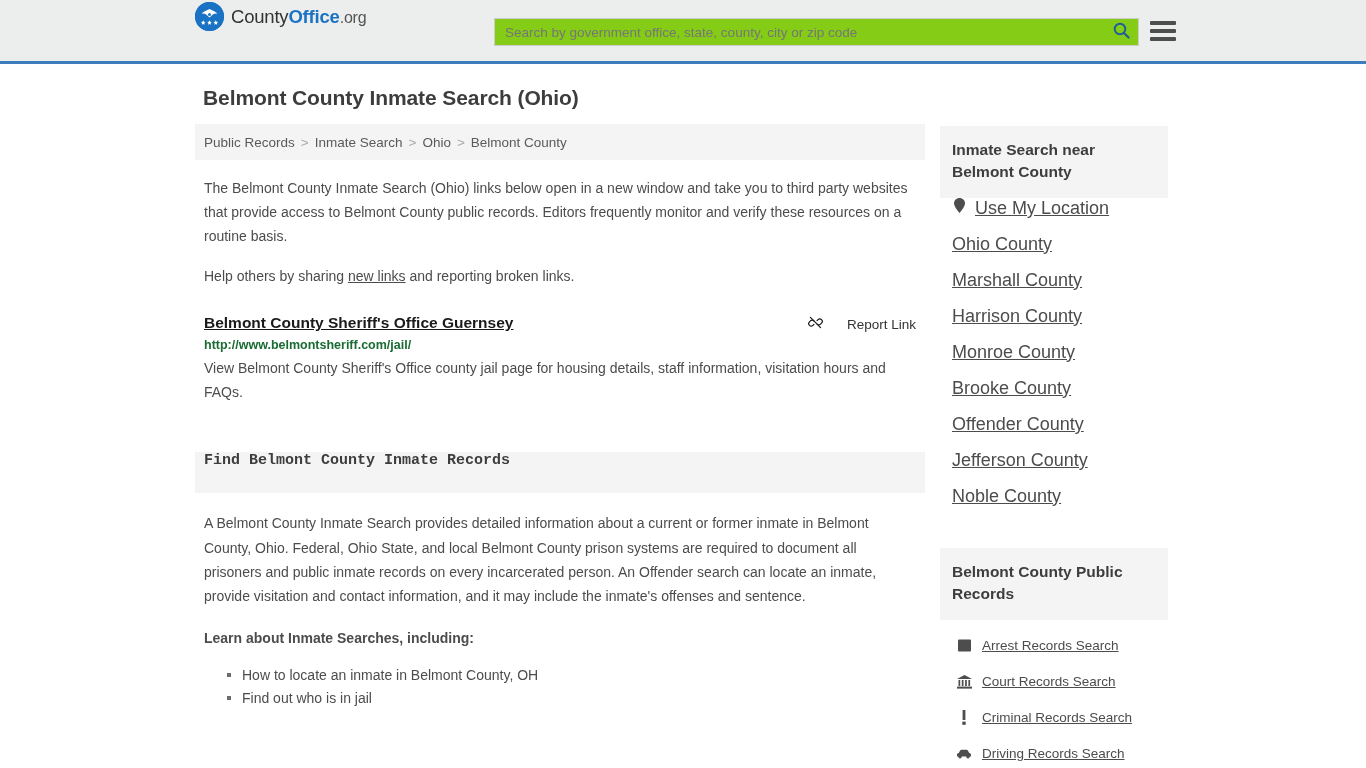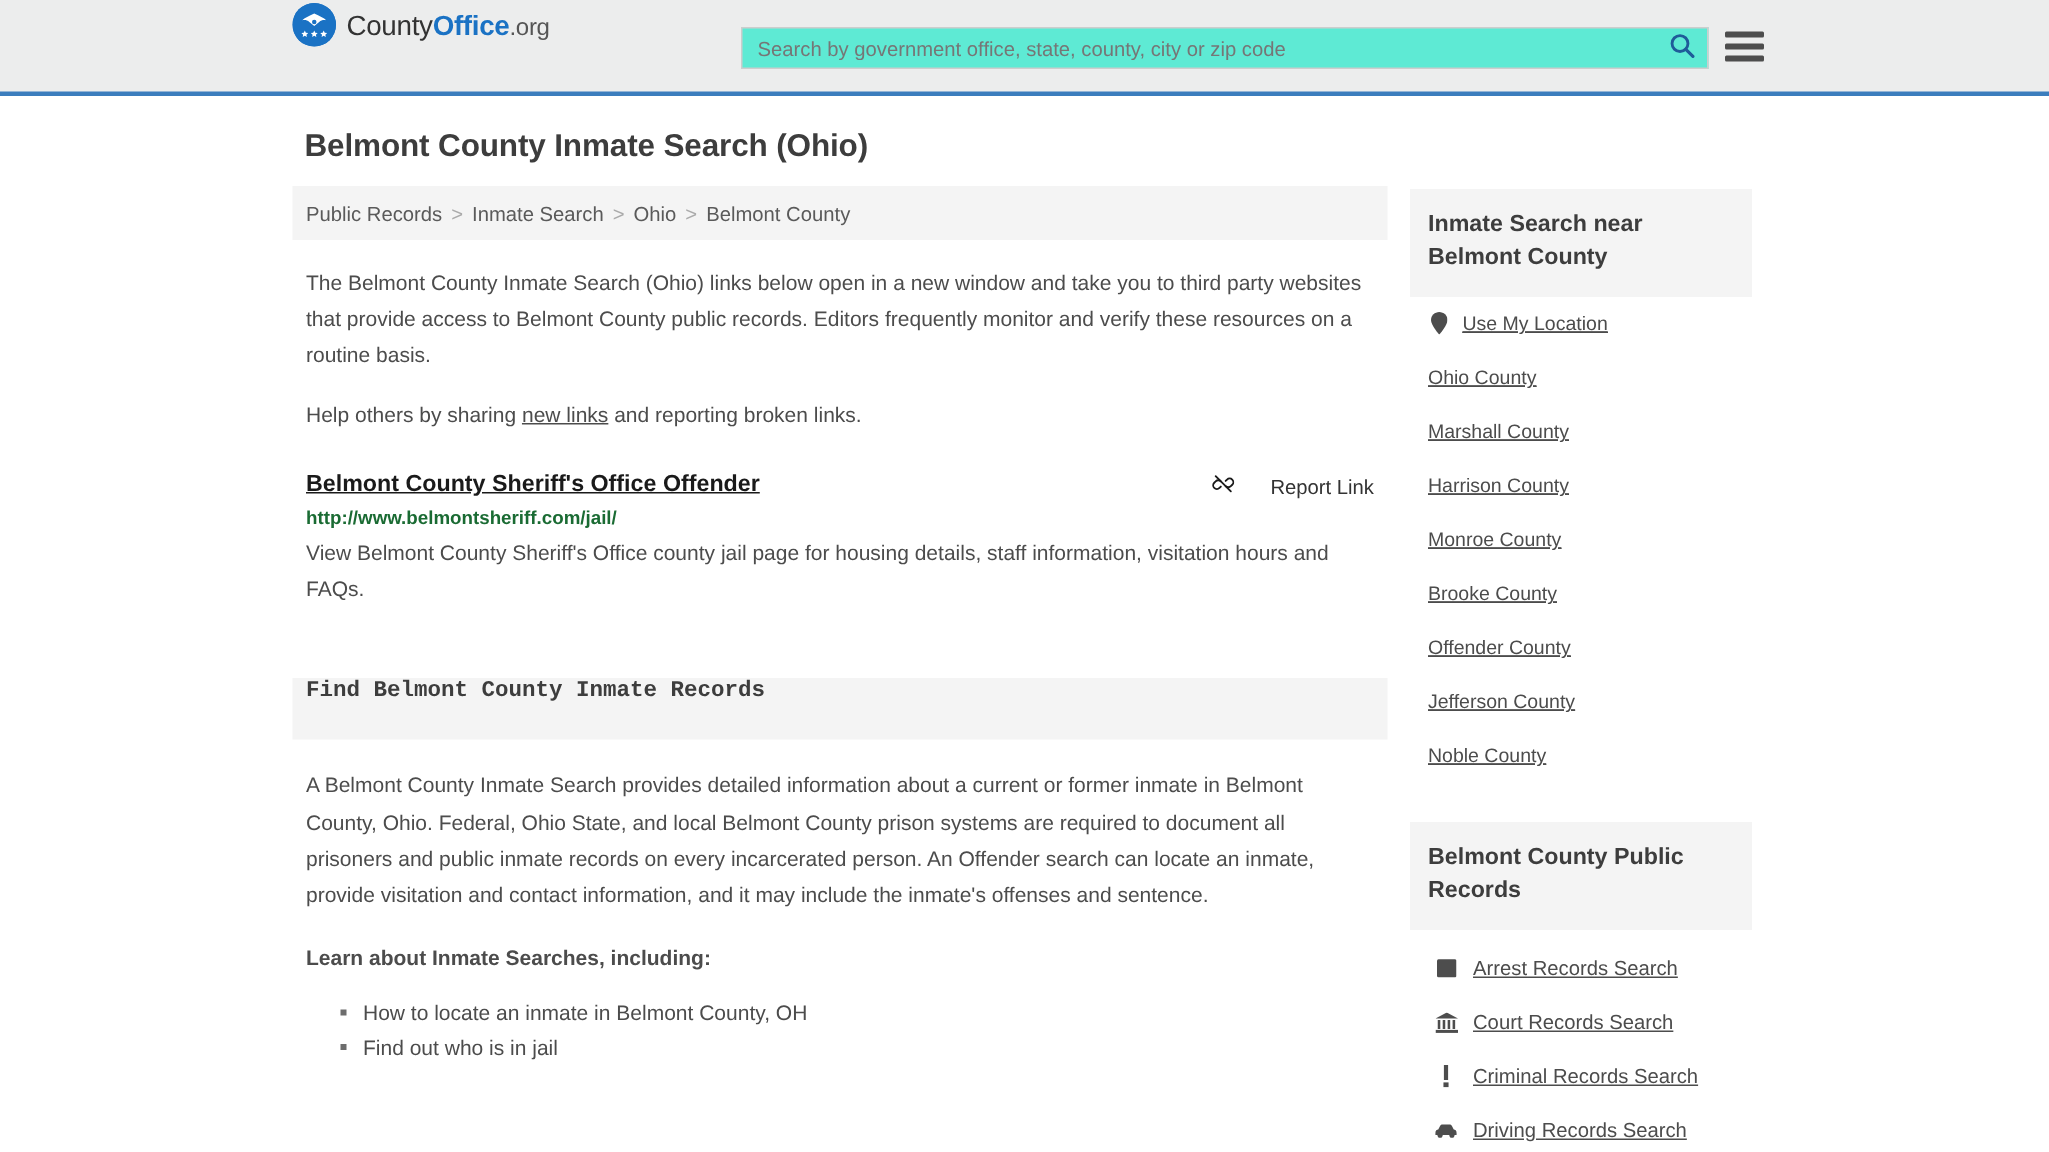--- a/index.html
+++ b/index.html
@@ -39,21 +39,21 @@
     color: #333333;
   }
   .logo-text .b1 { color: #333333; }
   .logo-text .b2 { color: #1a72c4; font-weight: bold; }
   .logo-text .b3 { color: #555555; font-size: 16px; }
 
   .search-box {
     position: absolute;
     left: 494px; top: 18px;
     width: 645px; height: 28px;
-    background: #5eead4;
+    background: #84cc16;
     border: 1px solid #cdcdcd;
     display: flex;
     align-items: center;
   }
   .search-input {
     flex: 1;
     border: 0; outline: 0;
     background: transparent;
     font-family: "Liberation Sans", sans-serif;
     font-size: 13.5px;
@@ -208,24 +208,23 @@
     background: #f4f4f4;
     padding: 13px 12px 14px 12px;
   }
   .side-card-head h3 {
     margin: 0;
     font-size: 15.5px; font-weight: bold; color: #3d3d3d;
     line-height: 1.45;
   }
   .side-links { padding: 0 12px; }
   .side-link {
-    display: flex; align-items: center; gap: 9px;
+    display: flex; align-items: flex-start; gap: 9px;
     height: 36px;
-    font-size: 13px;
-    text-decoration: underline;
+    font-size: 18px;
   }
   .side-link a {
     color: #4c4c4c; text-decoration: underline;
   }
   .side-link .ic {
     width: 14px; height: 16px;
     display: flex; align-items: center; justify-content: center;
     flex: none;
     color: #4d4d4d;
   }
@@ -299,21 +298,21 @@
       <span class="crumb-last">Belmont County</span>
     </nav>
 
     <div class="intro">
       <p>The Belmont County Inmate Search (Ohio) links below open in a new window and take you to third party websites that provide access to Belmont County public records. Editors frequently monitor and verify these resources on a routine basis.</p>
       <p><span>Help others by sharing </span><a href="#">new links</a><span> and reporting broken links.</span></p>
     </div>
 
     <div class="result">
       <div class="result-head">
-        <a class="result-title" href="#">Belmont County Sheriff's Office Offender</a>
+        <a class="result-title" href="#">Belmont County Sheriff's Office Guernsey</a>
         <div class="report-link">
           <span>
             <svg width="15" height="15" viewBox="0 0 16 16">
               <path d="M2 2 L14 14 M14 2 L2 14" stroke="#1a1a1a" stroke-width="1.3" opacity="0"></path>
               <path d="M6.3 6.3 a2.6 2.6 0 0 0 -3.7 0 l-1 1 a2.6 2.6 0 0 0 3.7 3.7 l1 -1" fill="none" stroke="#1a1a1a" stroke-width="1.3" stroke-linecap="round"></path>
               <path d="M9.7 9.7 a2.6 2.6 0 0 0 3.7 0 l1 -1 a2.6 2.6 0 0 0 -3.7 -3.7 l-1 1" fill="none" stroke="#1a1a1a" stroke-width="1.3" stroke-linecap="round"></path>
               <line x1="2.6" y1="2.6" x2="13.4" y2="13.4" stroke="#1a1a1a" stroke-width="1.3" stroke-linecap="round"></line>
             </svg>
           </span>
           <span>Report Link</span>

